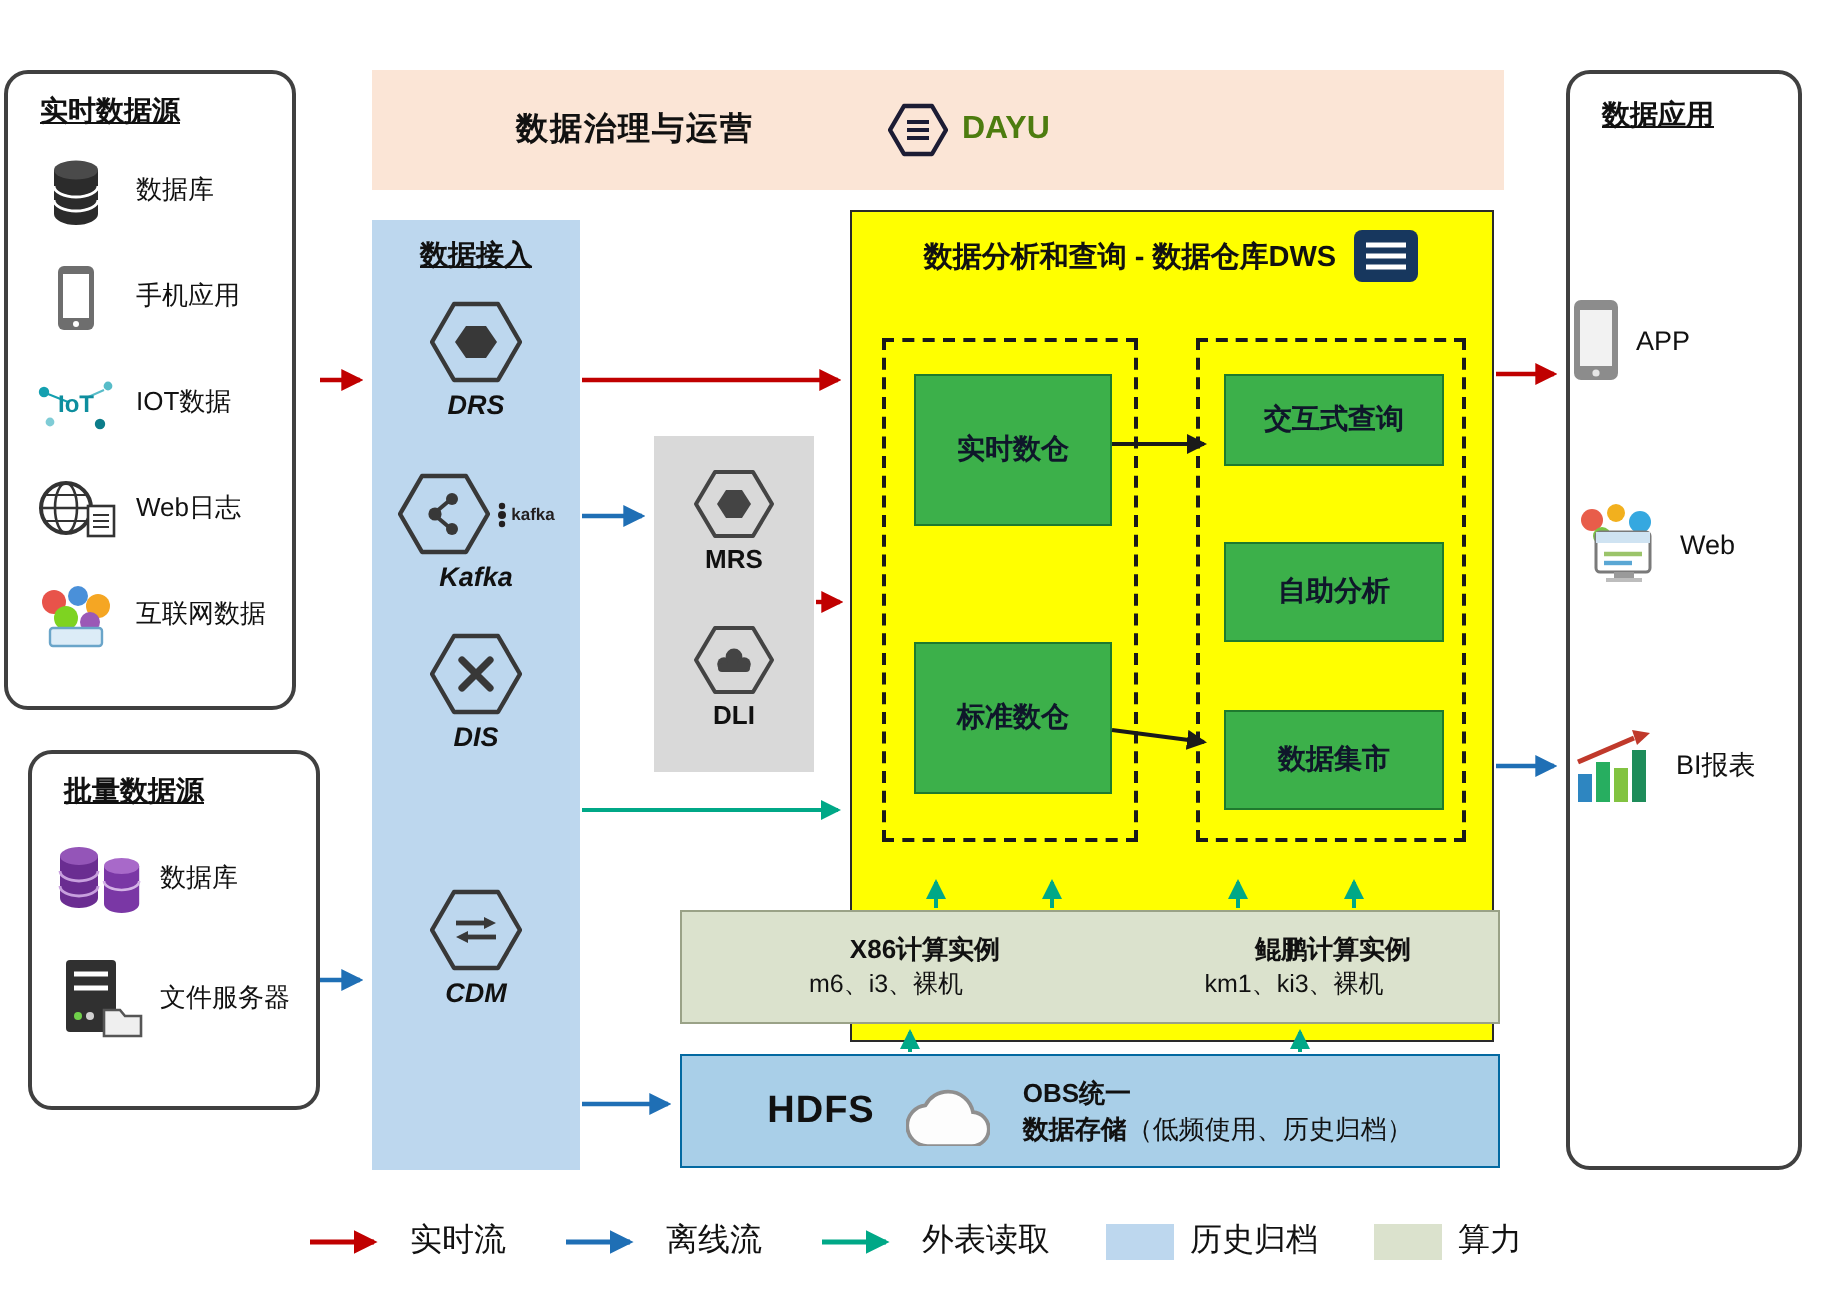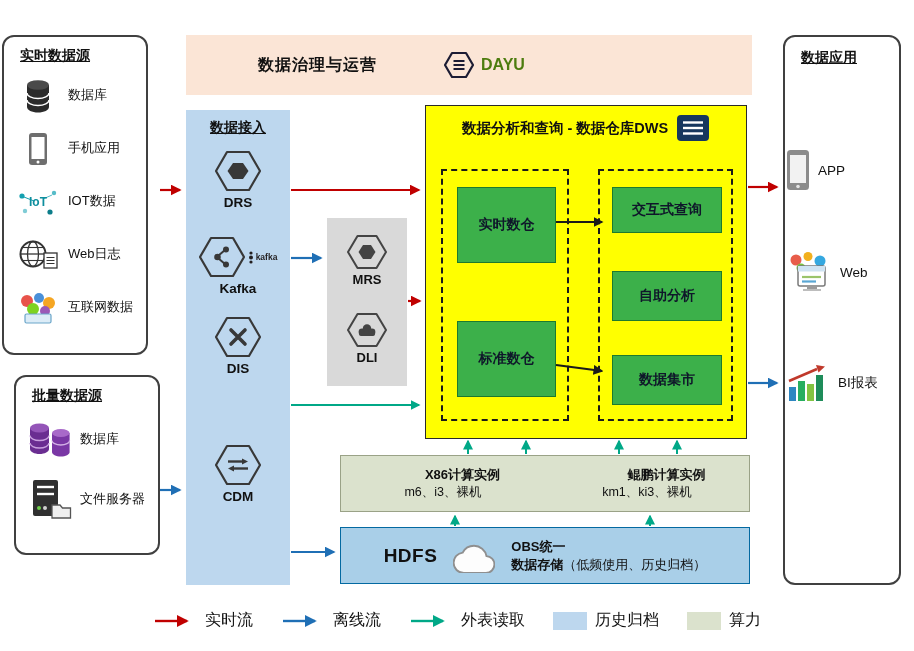--- a/index.html
+++ b/index.html
@@ -18,33 +18,33 @@
   .srcbox-title { font-size:14px; font-weight:bold; text-decoration:underline; margin:2px 0 4px 6px; }
   .src-item { display:flex; align-items:center; gap:6px; height:53px; }
   .srcbox.bt .src-item { height:60px; }
   .src-ic { width:48px; flex:0 0 48px; display:flex; justify-content:center; }
   .src-lb { font-size:13px; line-height:1.25; }
 
   
   .ingest { position:absolute; left:186px; top:110px; width:104px; height:475px; }
   .ingest-title { position:absolute; top:9px; width:100%; text-align:center; font-weight:bold; font-size:14px; text-decoration:underline; }
   .svc { position:absolute; width:100%; display:flex; flex-direction:column; align-items:center; gap:3px; }
-  .svc-lb { font-weight:bold; font-size:13.5px; }
+  .svc-lb { font-weight:bold; font-size:13.5px;font-style:italic; }
   .svc-drs { top:40px; } .svc-kafka { top:126px; } .svc-dis { top:206px; } .svc-cdm { top:334px; }
   .kafka-row { display:flex; align-items:center; gap:2px; }
   .kafka-logo { display:flex; align-items:center; gap:1px; font-size:8.5px; font-weight:bold; color:#231f20; }
 
   
   .procbox { position:absolute; left:327px; top:218px; width:80px; height:168px; }
   .proc-item { position:absolute; width:100%; display:flex; flex-direction:column; align-items:center; gap:2px; }
   .proc-mrs { top:16px; } .proc-dli { top:94px; }
   .proc-lb { font-weight:bold; font-size:13px; }
 
   
-  .dws { position:absolute; left:425px; top:105px; width:322px; height:334px; border:1.5px solid #2a2a2a; }
+  .dws { position:absolute; left:425px; top:105px; width:322px; height:416px; border:1.5px solid #2a2a2a; }
   .dws-title { position:absolute; top:8px; width:100%; display:flex; align-items:center; justify-content:center; gap:8px; font-weight:bold; font-size:14.5px; }
   .dws-group { position:absolute; border:2px dashed #1a1a1a; }
   .dws-group.gl { left:15px; top:63px; width:128px; height:252px; }
   .dws-group.gr { left:172px; top:63px; width:135px; height:252px; }
   .gbox { position:absolute; border:1px solid #1e7a2e; display:flex; align-items:center; justify-content:center; font-weight:bold; font-size:14px; color:#0f172a; }
   .wh1 { left:14px; top:16px; width:99px; height:76px; }
   .wh2 { left:14px; top:150px; width:99px; height:76px; }
   .sv1 { left:12px; top:16px; width:110px; height:46px; }
   .sv2 { left:12px; top:100px; width:110px; height:50px; }
   .sv3 { left:12px; top:184px; width:110px; height:50px; }

